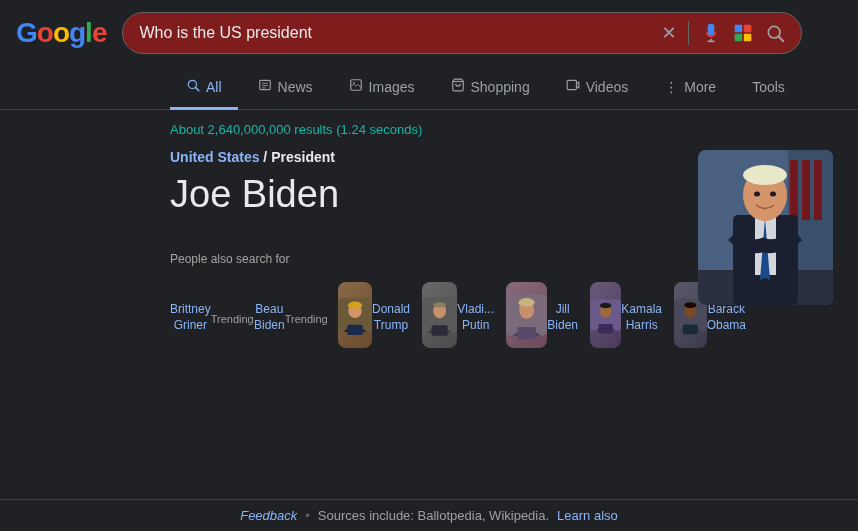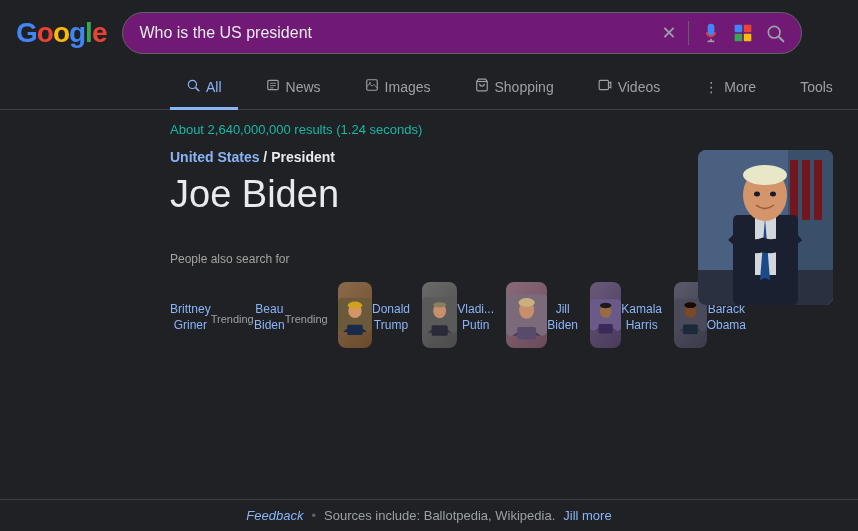--- a/index.html
+++ b/index.html
@@ -36,21 +36,21 @@
     .o-red { color: #ea4335; }
     .o-yellow { color: #fbbc05; }
     .g-blue2 { color: #4285f4; }
     .l-green { color: #34a853; }
     .e-red { color: #ea4335; }
 
     .search-bar {
       flex: 1;
       display: flex;
       align-items: center;
-      background: #701a75;
+      background: #7f1d1d;
       border-radius: 24px;
       padding: 8px 16px;
       border: 1px solid #5f6368;
       gap: 8px;
       max-width: 680px;
     }
 
     .search-input {
       flex: 1;
       background: transparent;
@@ -79,21 +79,21 @@
       height: 24px;
       background: #5f6368;
     }
 
     
     .nav-tabs {
       display: flex;
       align-items: center;
       padding: 0 170px;
       border-bottom: 1px solid #3c4043;
-      gap: 12px;
+      gap: 4px;
     }
 
     .nav-tab {
       display: flex;
       align-items: center;
       gap: 6px;
       padding: 12px 16px;
       font-size: 14px;
       color: #9aa0a6;
       cursor: pointer;
@@ -534,14 +534,14 @@
       </div>
 
     </div>
   </div>
 </div>
 
 <div class="footer">
   <span style="color:#8ab4f8;cursor:pointer;font-style:italic;">Feedback</span>
   <span class="footer-dot">•</span>
   <span>Sources include: Ballotpedia, Wikipedia.</span>
-  <span style="color:#8ab4f8;cursor:pointer;">Jill more</span>
+  <span style="color:#8ab4f8;cursor:pointer;">Learn also</span>
 </div>
 
 </body></html>

